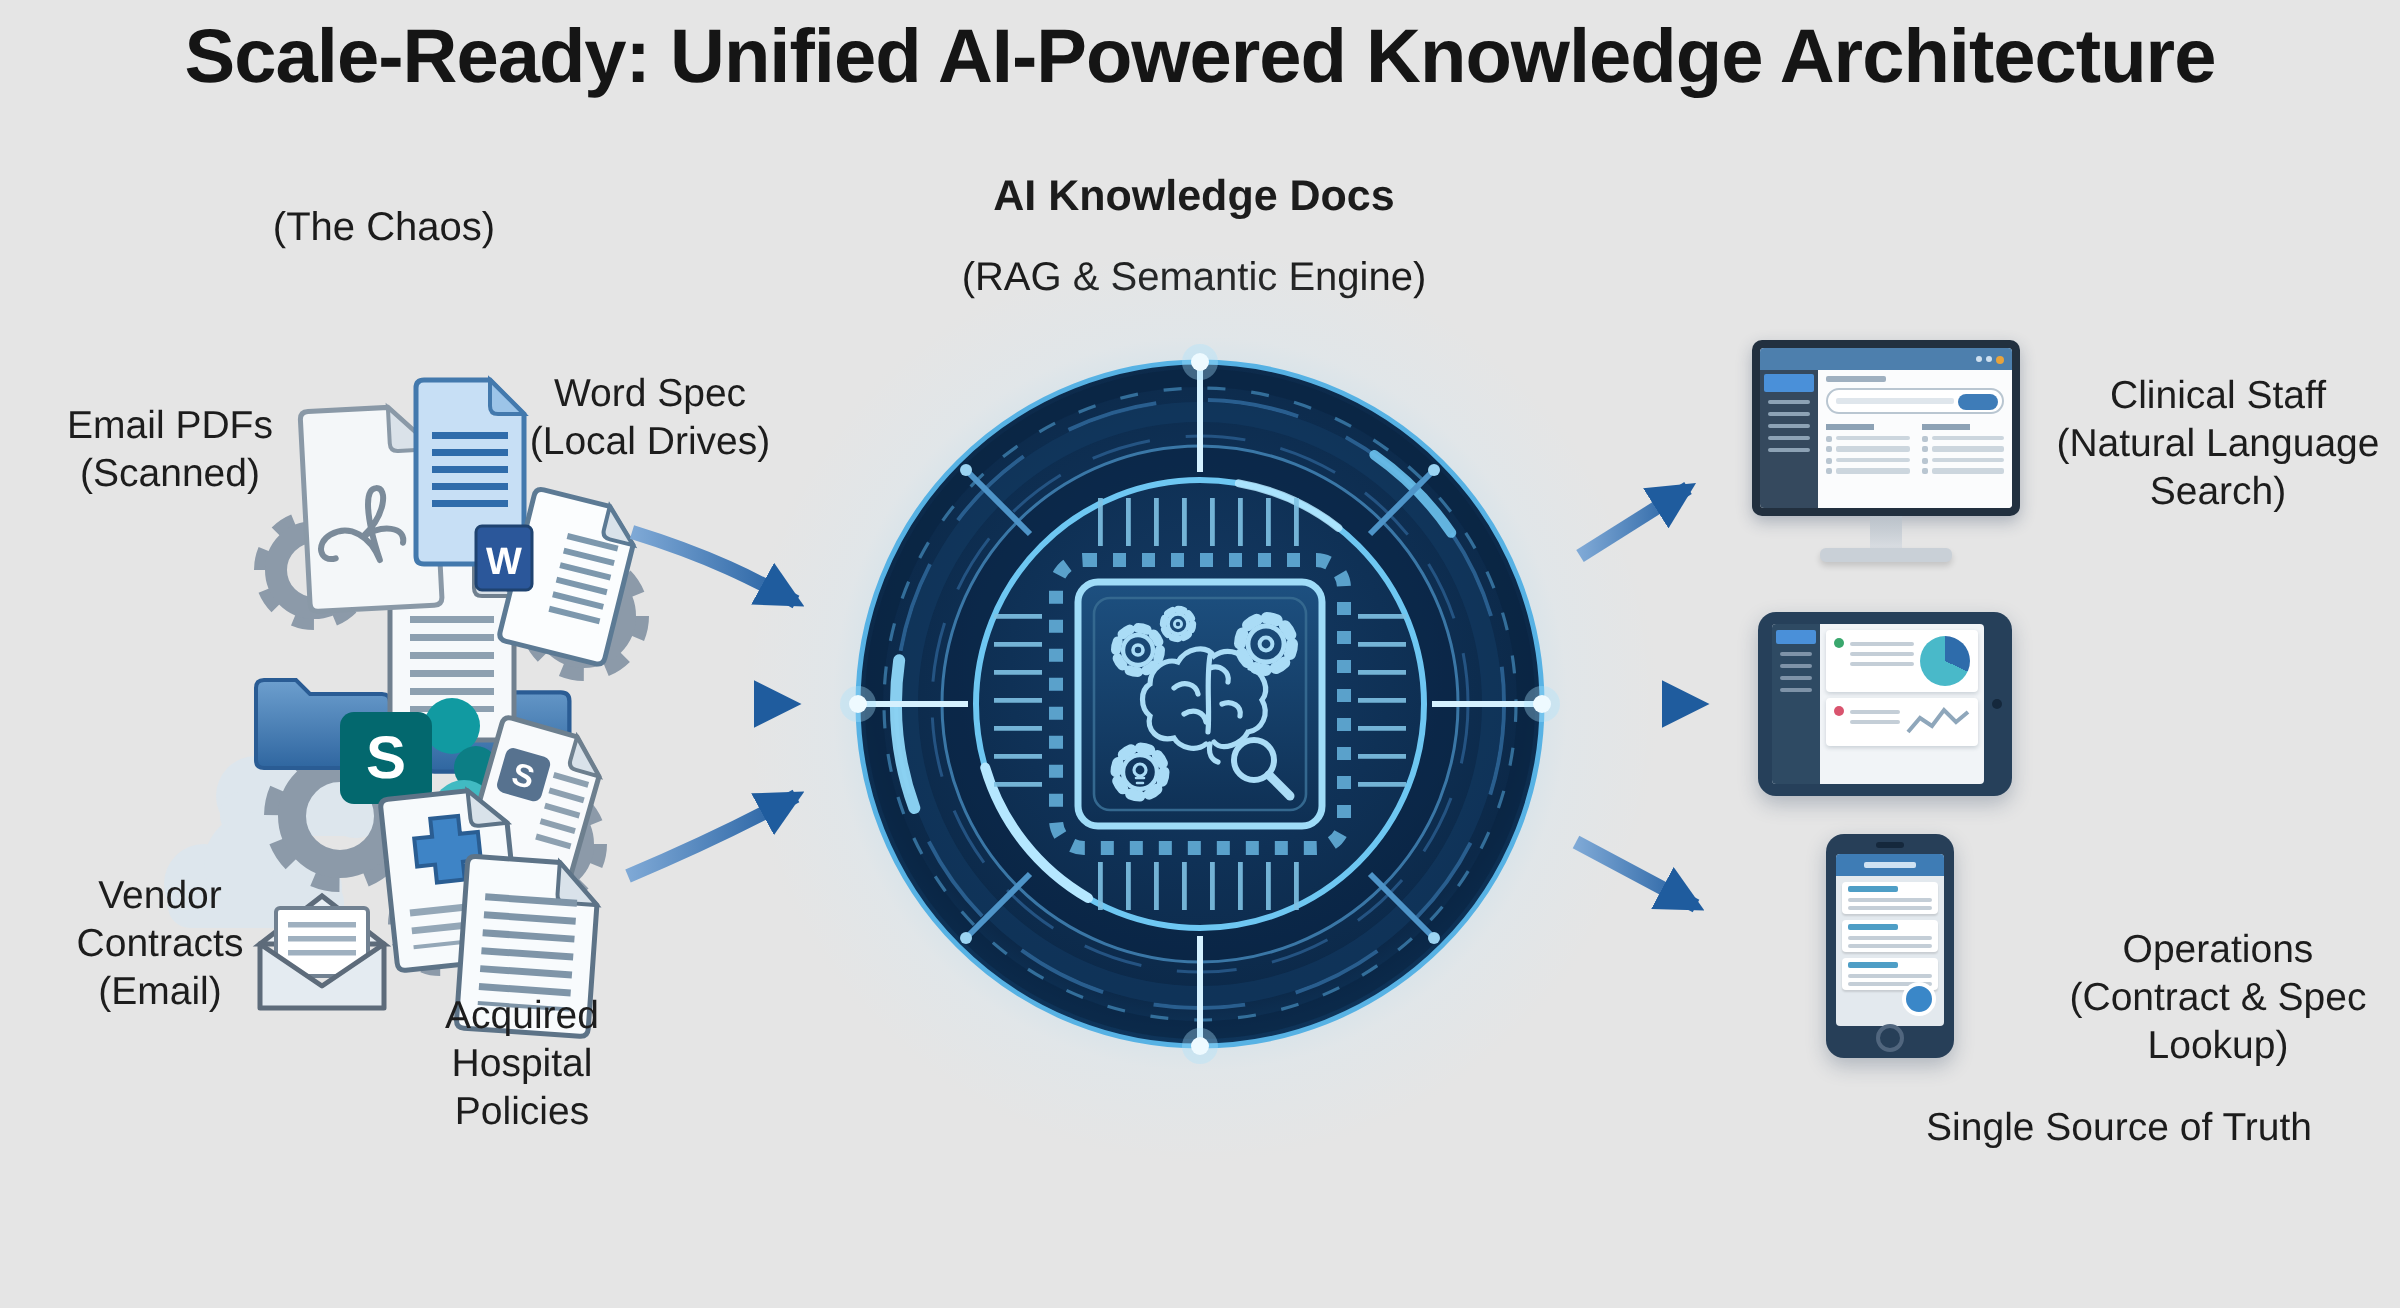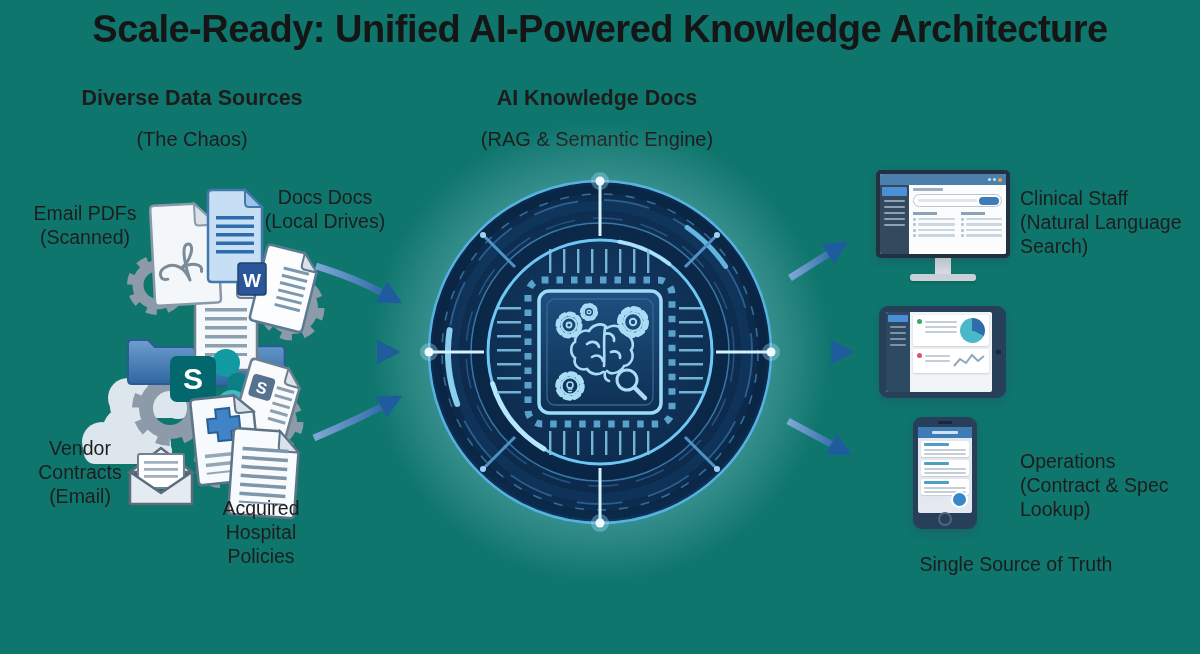--- a/index.html
+++ b/index.html
@@ -1,25 +1,25 @@
 <!DOCTYPE html>
 <html><head>
 <meta charset="utf-8">
 <style>
   html,body{margin:0;padding:0}
-  .canvas{position:relative;width:1200px;height:654px;background:#0f766e;overflow:hidden;
+  .canvas{position:relative;width:1200px;height:654px;background:#e5e5e5;overflow:hidden;
           font-family:"Liberation Sans",sans-serif;color:#1c1c1c}
   .title{position:absolute;left:0;top:8px;width:100%;text-align:center;
          font-size:38px;font-weight:bold;letter-spacing:-.5px;color:#151515}
   .colhead{position:absolute;text-align:center}
   .colhead .h{font-size:21.5px;font-weight:bold}
   .colhead .sub{font-size:20px;margin-top:17px}
   .label{position:absolute;white-space:pre-line;text-align:center;font-size:19.5px;line-height:1.22;color:#1d1d1d}
-  .rlabel{text-align:left}
-  .benefits{position:absolute;left:876px;top:551px;width:280px;text-align:center;font-size:19.5px;line-height:27px}
+  .rlabel{text-align:center}
+  .benefits{position:absolute;left:876px;top:551px;width:280px;text-align:right;font-size:19.5px;line-height:27px}
   svg{display:block}
   .layer{position:absolute;pointer-events:none}
   .coreglow{position:absolute;left:368px;top:120px;width:464px;height:464px;border-radius:50%;
     background:radial-gradient(circle,rgba(130,200,240,.22) 28%,rgba(120,195,240,.48) 37%,
                rgba(160,215,245,.32) 46%,rgba(205,235,252,.16) 56%,rgba(255,255,255,0) 70%)}
   
   .monitor{position:absolute;left:876px;top:170px;width:134px}
   .mbezel{background:#22303f;border-radius:5px;padding:4px;height:88px;box-sizing:border-box;
           box-shadow:0 3px 8px rgba(40,60,90,.3)}
   .mscreen{width:100%;height:100%;background:#fff;border-radius:2px;overflow:hidden;display:flex;flex-direction:column}
@@ -79,21 +79,20 @@
                border:2px solid #51667e;border-radius:50%}
 </style>
 </head>
 <body>
 
 <div class="canvas">
 
   <div class="title">Scale-Ready: Unified AI-Powered Knowledge Architecture</div>
 
   <div class="colhead" style="left:42px;top:86px;width:300px">
-    <div class="h">Diverse Data Sources</div>
     <div class="sub">(The Chaos)</div>
   </div>
   <div class="colhead" style="left:447px;top:86px;width:300px">
     <div class="h">AI Knowledge Docs</div>
     <div class="sub">(RAG &amp; Semantic Engine)</div>
   </div>
   <div class="colhead" style="left:858px;top:86px;width:308px">
   </div>
 
   <svg class="layer" style="left:10px;top:160px" width="320" height="430" viewBox="0 0 320 430">
@@ -203,21 +202,21 @@
     <g transform="translate(118,284)">
       <path d="M2,28 L33,4 L64,28 Z" fill="#e8eef3" stroke="#5d6b7a" stroke-width="2.5"></path>
       <rect x="10" y="10" width="46" height="34" rx="2" fill="#ffffff" stroke="#718191" stroke-width="2"></rect>
       <line x1="33" y1="17" x2="33" y2="37" stroke="#9fb0bf" stroke-width="34" stroke-dasharray="2.8 4.2"></line>
       <path d="M2,28 V60 H64 V28 L33,49 Z" fill="#e4ebf1" stroke="#5d6b7a" stroke-width="2.5" stroke-linejoin="round"></path>
     </g>
   </svg>
 
   <div class="label" style="left:20px;top:202px;width:130px">Email PDFs
 (Scanned)</div>
-  <div class="label" style="left:252px;top:186px;width:146px">Docs Docs
+  <div class="label" style="left:252px;top:186px;width:146px">Word Spec
 (Local Drives)</div>
   <div class="label" style="left:200px;top:497px;width:122px">Acquired
 Hospital
 Policies</div>
   <div class="label" style="left:22px;top:437px;width:116px">Vendor
 Contracts
 (Email)</div>
 
   <div class="coreglow"></div>
   <svg class="layer" style="left:390px;top:142px" width="420" height="420" viewBox="0 0 420 420">
@@ -446,21 +445,21 @@
       <div class="pcard"><div class="t"></div><span><i></i><i></i></span></div>
       <div class="pcard"><div class="t"></div><span><i></i><i></i></span></div>
       <span class="fab"></span>
     </div>
     <span class="home"></span>
   </div>
 
   <div class="label rlabel" style="left:1020px;top:187px;width:178px">Clinical Staff
 (Natural Language
 Search)</div>
-  <div class="label rlabel" style="left:1020px;top:450px;width:178px">Operations
+  <div class="label rlabel" style="left:1020px;top:464px;width:178px">Operations
 (Contract &amp; Spec
 Lookup)</div>
 
   <div class="benefits">
     <div>Single Source of Truth</div>
   </div>
 
 </div>
 
 </body></html>

